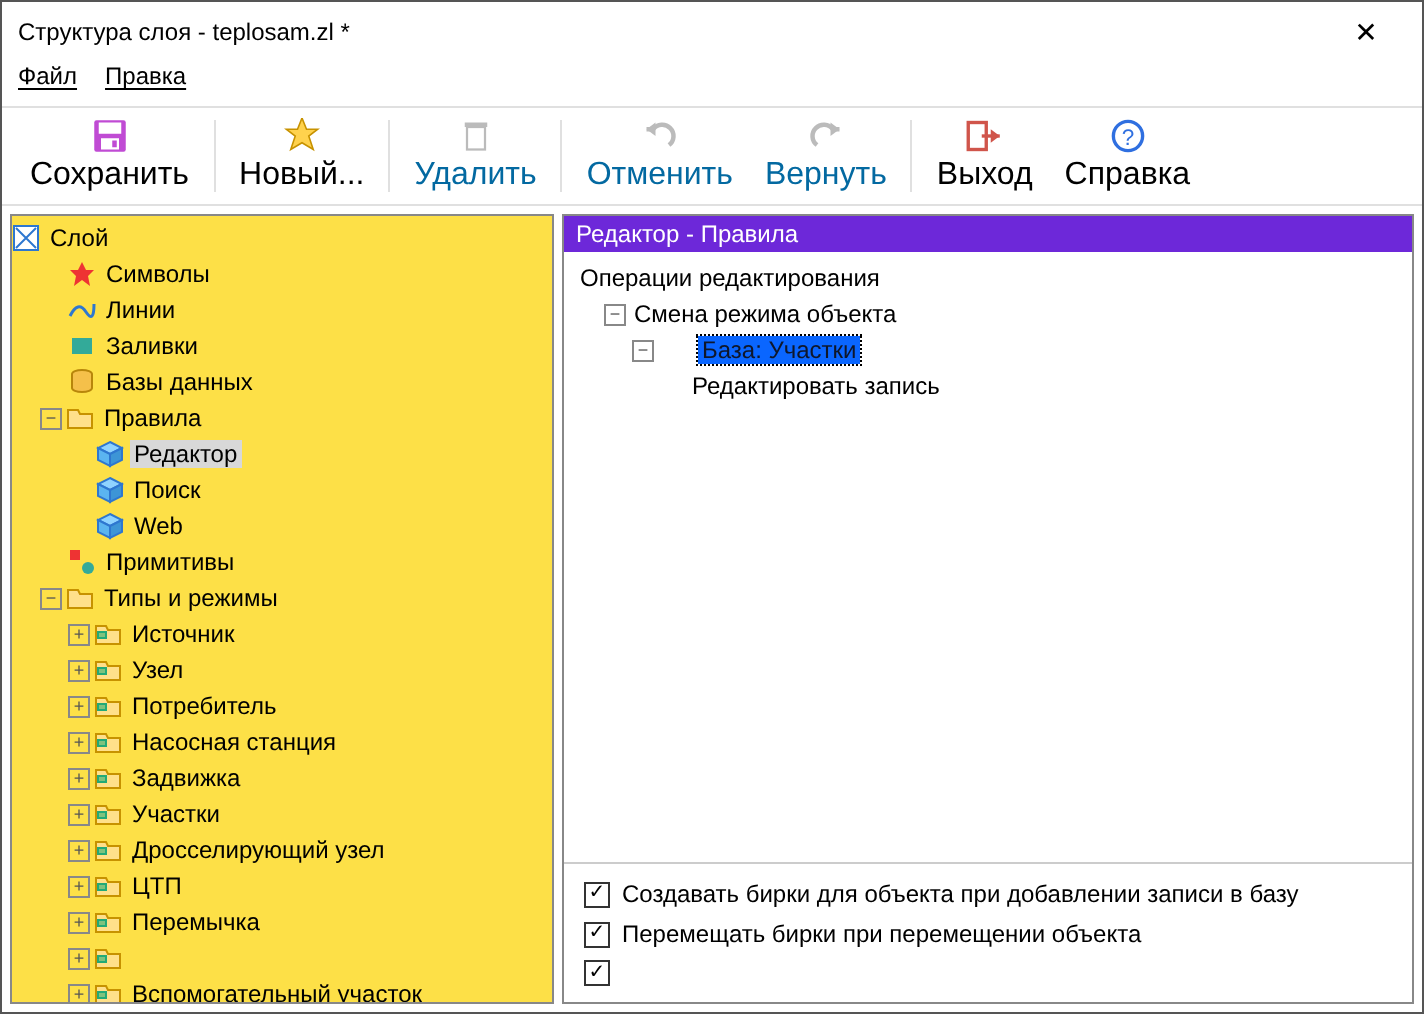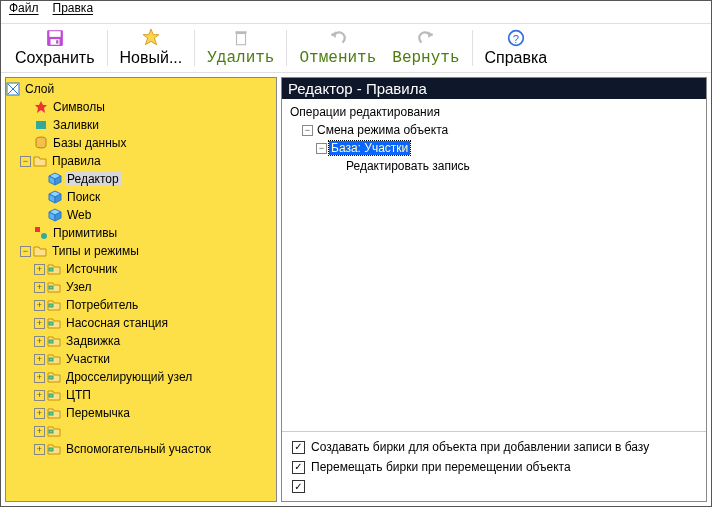--- a/index.html
+++ b/index.html
@@ -7,44 +7,48 @@
   .window { width: 712px; height: 507px; border: 1px solid #555; background: #fff; display: flex; flex-direction: column; }
   .titlebar { height: 30px; display: flex; align-items: center; padding: 0 8px; }
   .titlebar .title { flex: 1; font-size: 12px; }
   .close { width: 40px; text-align: center; font-size: 14px; cursor: default; }
   .menubar { height: 22px; display: flex; align-items: flex-start; padding: 0 8px; gap: 14px; }
   .menubar span { text-decoration: underline; text-underline-offset: 2px; }
   .toolbar { height: 50px; border-top: 1px solid #e0e0e0; border-bottom: 1px solid #e0e0e0; display: flex; align-items: center; padding: 0 6px; }
   .tbtn { display: flex; flex-direction: column; align-items: center; justify-content: center; padding: 2px 8px; gap: 2px; min-width: 50px; height: 46px; }
   .tbtn .ic { width: 18px; height: 18px; }
   .tbtn .lbl { font-size: 16px; }
-  .tbtn.disabled { color: #4d7c0f; font-family: Liberation Mono, monospace; }
+  .tbtn.disabled { color: #0369a1; }
   .sep { width: 1px; height: 36px; background: #e0e0e0; margin: 0 4px; }
   .body { flex: 1; display: flex; padding: 4px; gap: 4px; overflow: hidden; }
   .left { width: 272px; border: 1px solid #888; background: #fde047; overflow: auto; padding: 2px 0; }
   .right { flex: 1; display: flex; flex-direction: column; border: 1px solid #888; }
-  .right-title { background: #0f172a; color: #fff; padding: 2px 6px; font-size: 15px; }
+  .right-title { background: #6d28d9; color: #fff; padding: 2px 6px; font-size: 12px; }
   .right-body { flex: 1; padding: 4px 6px; overflow: auto; }
   .right-checks { border-top: 1px solid #ccc; padding: 8px 10px; display: flex; flex-direction: column; gap: 6px; }
   .chk { display: flex; align-items: center; gap: 6px; }
   .chkbox { width: 13px; height: 13px; border: 1px solid #333; display: inline-flex; align-items: center; justify-content: center; font-size: 10px; line-height: 1; }
   .tree-row { display: flex; align-items: center; height: 18px; white-space: nowrap; }
   .exp { width: 11px; height: 11px; border: 1px solid #888; font-size: 9px; line-height: 9px; text-align: center; margin-right: 2px; color: #555; }
   .ico { width: 14px; height: 14px; margin-right: 3px; display: inline-flex; align-items: center; justify-content: center; }
   .lbl-t { padding: 0 2px; }
   .lbl-t.sel-grey { background: #d8d8d8; }
-  .lbl-t.sel-blue { background: #0a66ff; color: #fef9c3; outline: 1px dotted #000; outline-offset: 0; }
+  .lbl-t.sel-blue { background: #0a66ff; color: #0f172a; outline: 1px dotted #000; outline-offset: 0; margin-left: 20px; }
   .ind { display:inline-block; width: 14px; }
   
   .svg { display:block; }
 </style>
 </head>
 <body>
 
 <div class="window">
+  <div class="titlebar">
+    <span class="title">Структура слоя - teplosam.zl *</span>
+    <span class="close">✕</span>
+  </div>
 
   <div class="menubar">
     <span>Файл</span>
     <span>Правка</span>
   </div>
 
   <div class="toolbar">
     <div class="tbtn">
       <svg class="ic svg" viewBox="0 0 16 16">
           <rect x="1" y="1" width="14" height="14" fill="#c04bd4" rx="1"></rect>
@@ -80,20 +84,28 @@
     <div class="tbtn disabled">
       <svg class="ic svg" viewBox="0 0 16 16">
           <path d="M4 12 A5 5 0 1 1 11 5 L14 5" fill="none" stroke="#bbb" stroke-width="2"></path>
           <polygon points="14,5 10,2 10,8" fill="#bbb"></polygon>
         </svg>
       <span class="lbl">Вернуть</span>
     </div>
     <div class="sep"></div>
     <div class="tbtn">
       <svg class="ic svg" viewBox="0 0 16 16">
+          <rect x="1" y="2" width="8" height="12" fill="none" stroke="#d0554b" stroke-width="1.5"></rect>
+          <path d="M7 8 L15 8" stroke="#d0554b" stroke-width="1.5"></path>
+          <polygon points="15,8 11,5 11,11" fill="#d0554b"></polygon>
+        </svg>
+      <span class="lbl">Выход</span>
+    </div>
+    <div class="tbtn">
+      <svg class="ic svg" viewBox="0 0 16 16">
           <circle cx="8" cy="8" r="6.5" fill="none" stroke="#2f6fe0" stroke-width="1.5"></circle>
           <text x="8" y="12" text-anchor="middle" font-size="10" fill="#2f6fe0">?</text>
         </svg>
       <span class="lbl">Справка</span>
     </div>
   </div>
 
   <div class="body">
     <div class="left">
 
@@ -109,20 +121,30 @@
 
       <div class="tree-row">
           <span class="ind"></span>
           <span class="ind"></span>
           <span class="ico">
             <svg width="14" height="14" viewBox="0 0 14 14">
               <polygon points="7,1 9,5 13,5 10,8 11,13 7,10 3,13 4,8 1,5 5,5" fill="#e33"></polygon>
             </svg>
           </span>
           <span class="lbl-t">Символы</span>
+        </div>
+      <div class="tree-row">
+          <span class="ind"></span>
+          <span class="ind"></span>
+          <span class="ico">
+            <svg width="14" height="14" viewBox="0 0 14 14">
+              <path d="M1 10 Q5 2 9 8 T13 4" fill="none" stroke="#2e77d0" stroke-width="1.5"></path>
+            </svg>
+          </span>
+          <span class="lbl-t">Линии</span>
         </div>
       <div class="tree-row">
           <span class="ind"></span>
           <span class="ind"></span>
           <span class="ico">
             <svg width="14" height="14" viewBox="0 0 14 14">
               <polygon points="2,3 12,3 12,11 2,11" fill="#3a9"></polygon>
             </svg>
           </span>
           <span class="lbl-t">Заливки</span>

